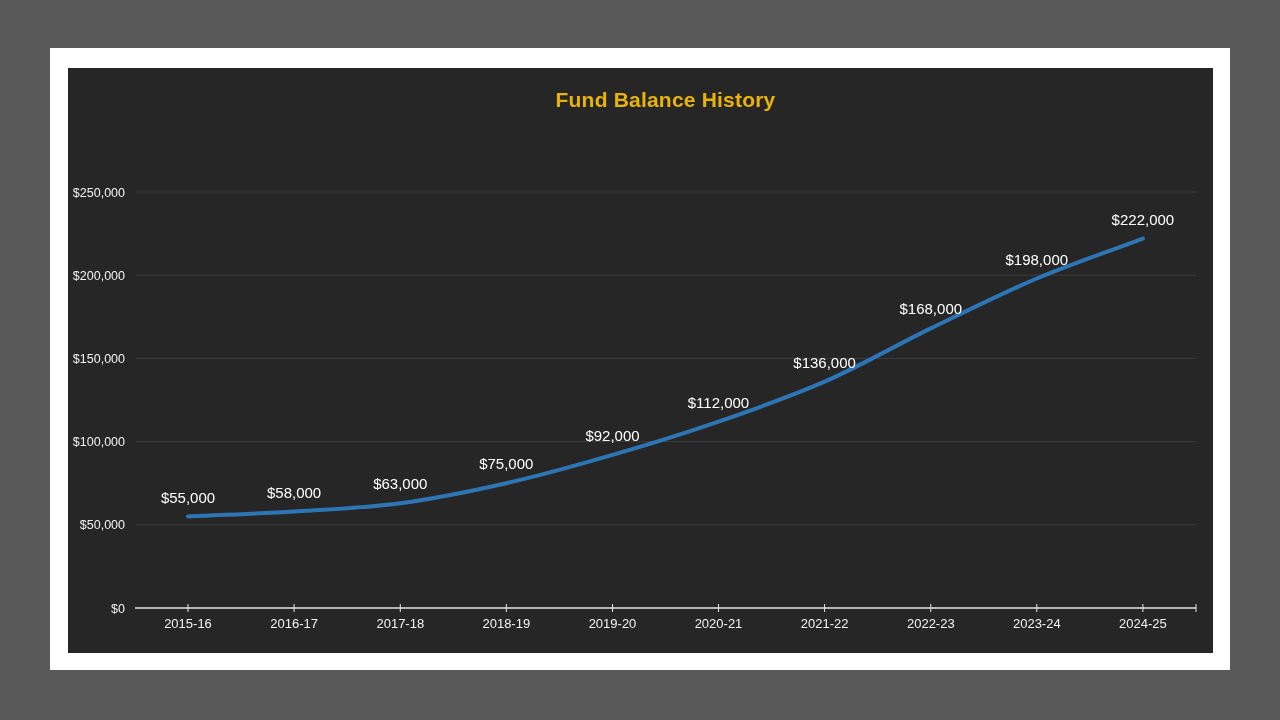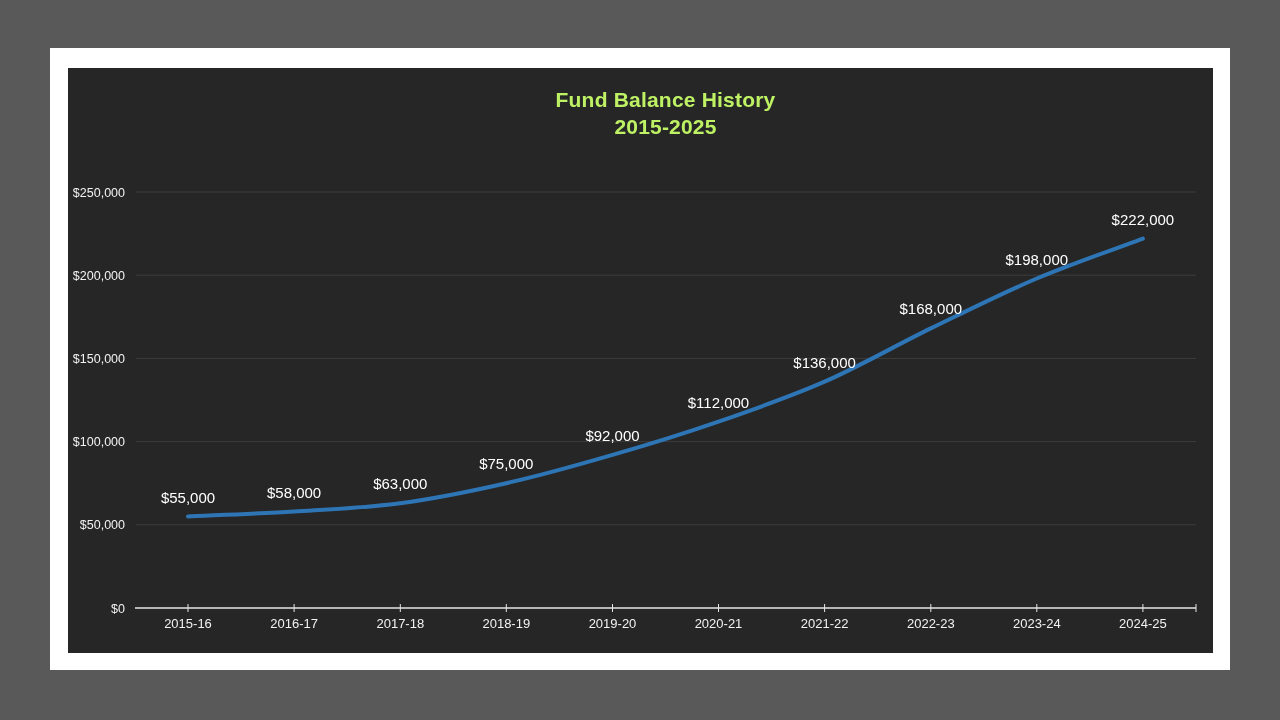--- a/index.html
+++ b/index.html
@@ -74,16 +74,15 @@
     <text x="332.3" y="421.2" text-anchor="middle" font-size="15" fill="#ffffff">$63,000</text>
     <text x="438.3" y="401.2" text-anchor="middle" font-size="15" fill="#ffffff">$75,000</text>
     <text x="544.5" y="372.9" text-anchor="middle" font-size="15" fill="#ffffff">$92,000</text>
     <text x="650.5" y="339.6" text-anchor="middle" font-size="15" fill="#ffffff">$112,000</text>
     <text x="756.6" y="299.7" text-anchor="middle" font-size="15" fill="#ffffff">$136,000</text>
     <text x="862.8" y="246.4" text-anchor="middle" font-size="15" fill="#ffffff">$168,000</text>
     <text x="968.8" y="196.5" text-anchor="middle" font-size="15" fill="#ffffff">$198,000</text>
     <text x="1074.9" y="156.6" text-anchor="middle" font-size="15" fill="#ffffff">$222,000</text>
   </svg>
 
-<div class="chart-title-block" style="color: #bef264;">
+<div class="chart-title-block" style="color: #eab308;">
   <div>Fund Balance History</div>
-  <div>2015-2025</div>
 </div>
 
 </body></html>

